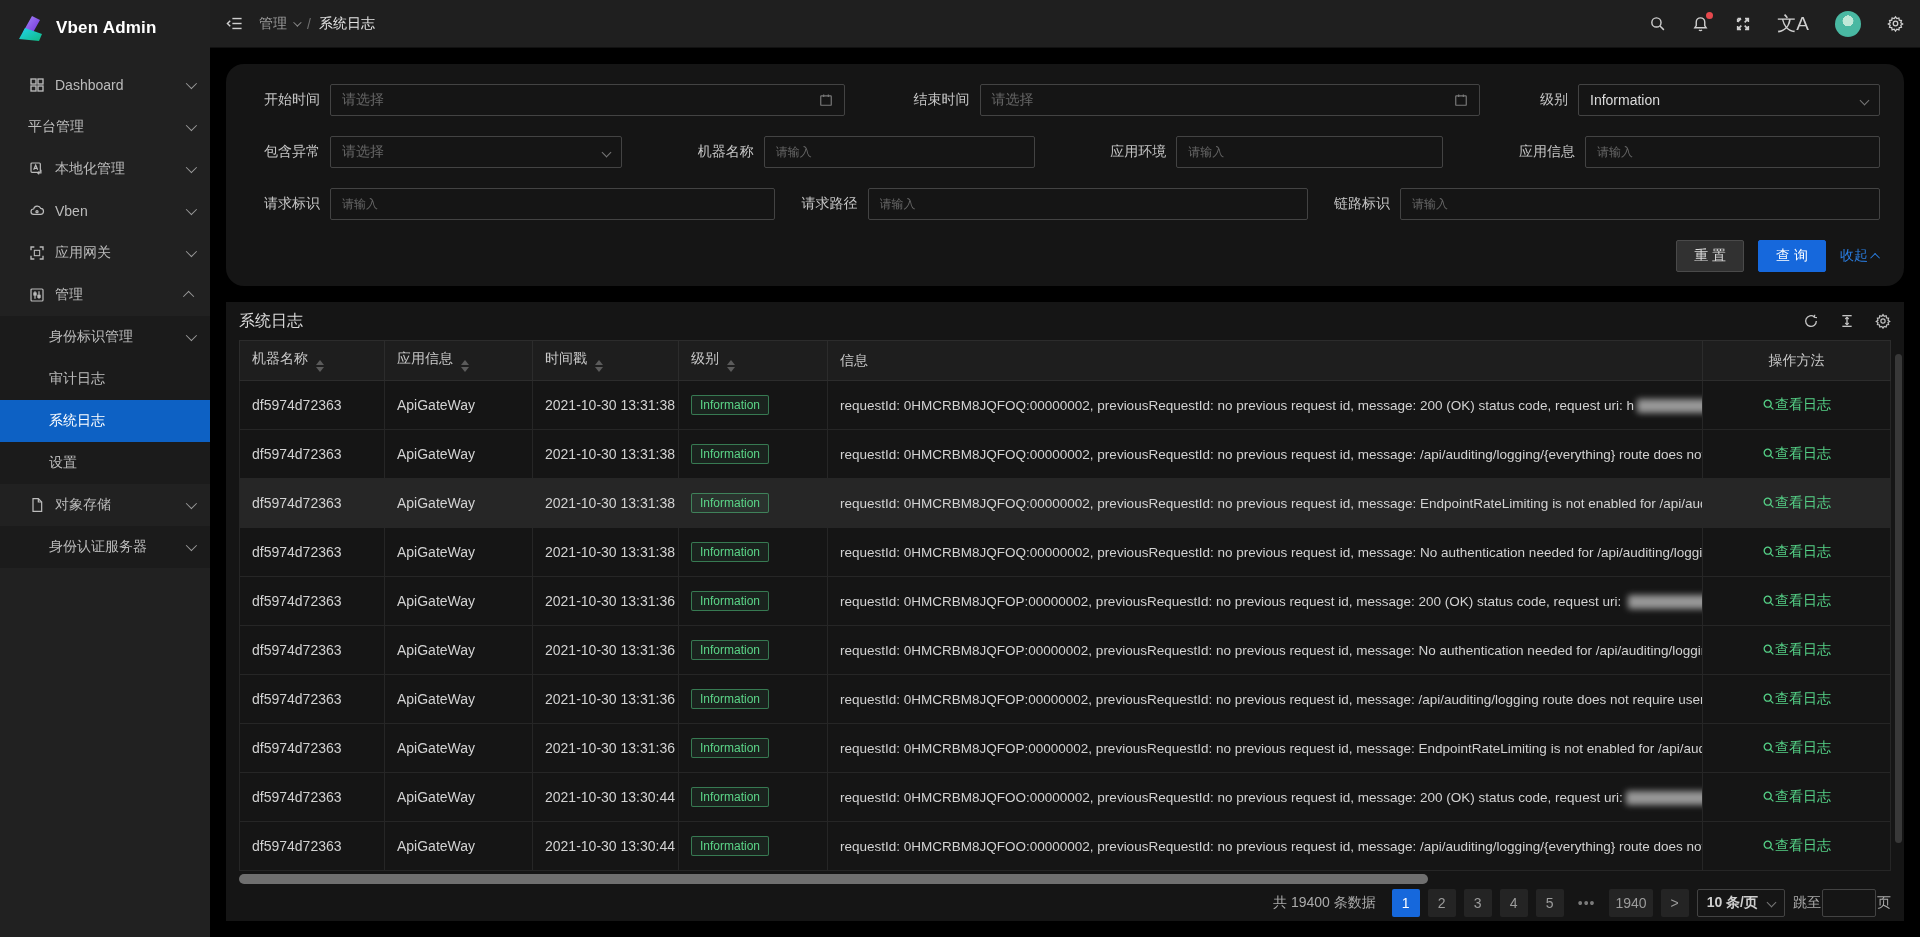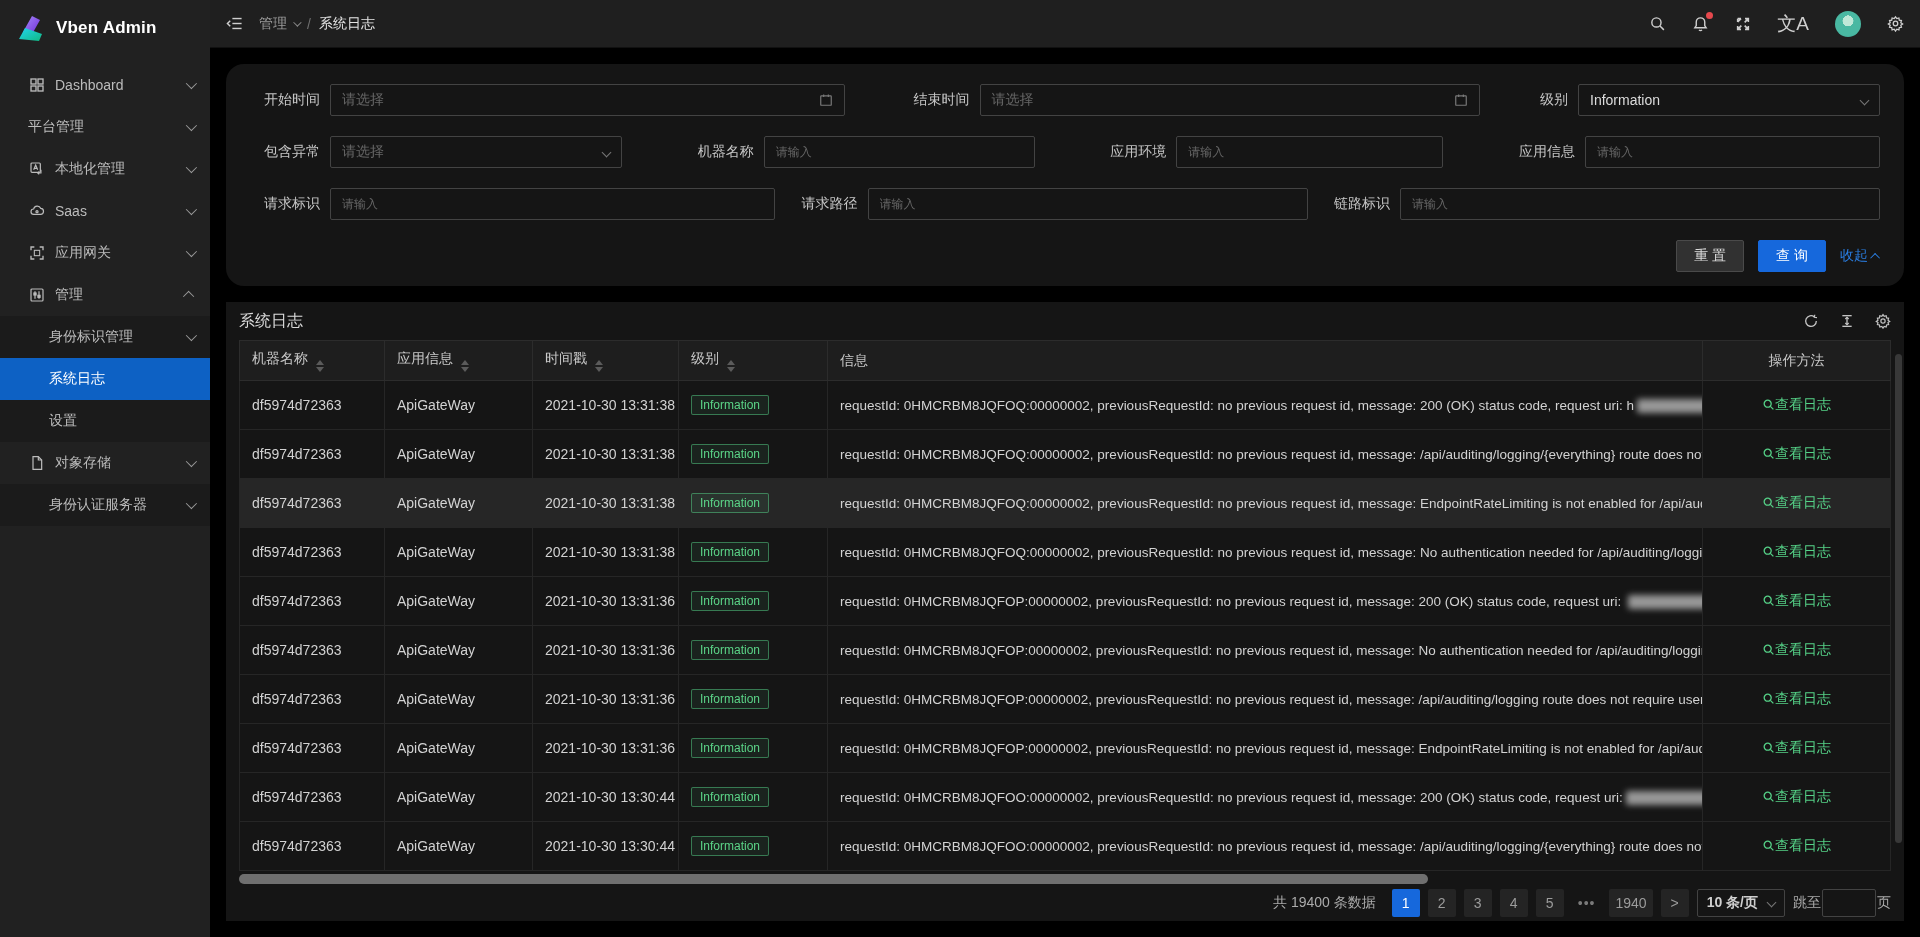--- a/index.html
+++ b/index.html
@@ -149,21 +149,21 @@
           <span class="mi-label">本地化管理</span>
           <i class="chev down"></i>
         </div>
         <div class="menu-item">
           <span class="mi-icon">
             <svg width="16" height="16" viewBox="0 0 24 24" fill="none" stroke="currentColor" stroke-width="1.8">
               <path d="M7 17 a4 4 0 0 1 0-8 a5.5 5.5 0 0 1 10.5-1 a4.5 4.5 0 0 1-.5 9 Z"></path>
               <circle cx="12" cy="13" r="1.6"></circle>
             </svg>
           </span>
-          <span class="mi-label">Saas</span>
+          <span class="mi-label">Vben</span>
           <i class="chev down"></i>
         </div>
         <div class="menu-item">
           <span class="mi-icon">
             <svg width="16" height="16" viewBox="0 0 24 24" fill="none" stroke="currentColor" stroke-width="2">
               <path d="M3 8 V3 h5 M16 3 h5 v5 M21 16 v5 h-5 M8 21 H3 v-5"></path>
               <rect x="8" y="8" width="8" height="8" stroke-width="1.6"></rect>
             </svg>
           </span>
           <span class="mi-label">应用网关</span>
@@ -178,20 +178,23 @@
               <rect x="7.4" y="9" width="3.2" height="3" fill="currentColor"></rect>
               <rect x="13.4" y="12.5" width="3.2" height="3" fill="currentColor"></rect>
             </svg>
           </span>
           <span class="mi-label">管理</span>
           <i class="chev up"></i>
         </div>
         <div class="menu-item sub">
           <span class="mi-label">身份标识管理</span>
           <i class="chev down"></i>
+        </div>
+        <div class="menu-item sub">
+          <span class="mi-label">审计日志</span>
         </div>
         <div class="menu-item sub active">
           <span class="mi-label">系统日志</span>
         </div>
         <div class="menu-item sub">
           <span class="mi-label">设置</span>
         </div>
         <div class="menu-item">
           <span class="mi-icon">
             <svg width="16" height="16" viewBox="0 0 24 24" fill="none" stroke="currentColor" stroke-width="1.8">

